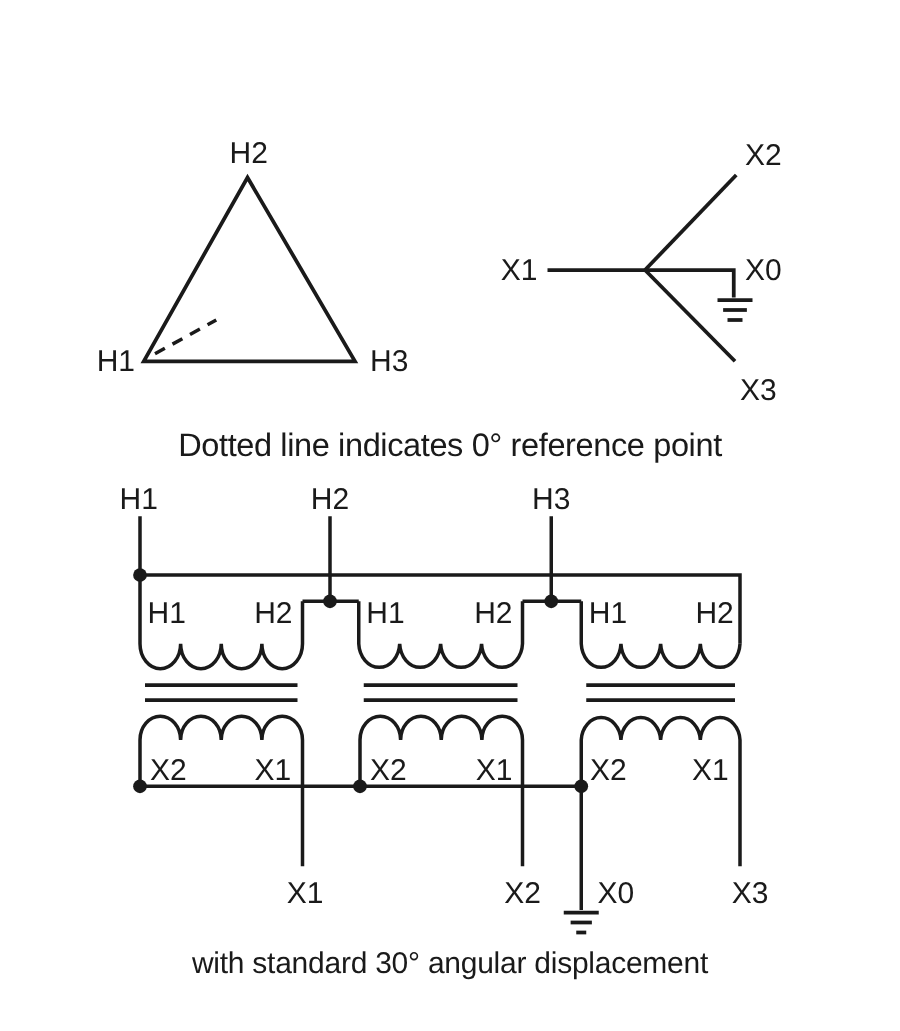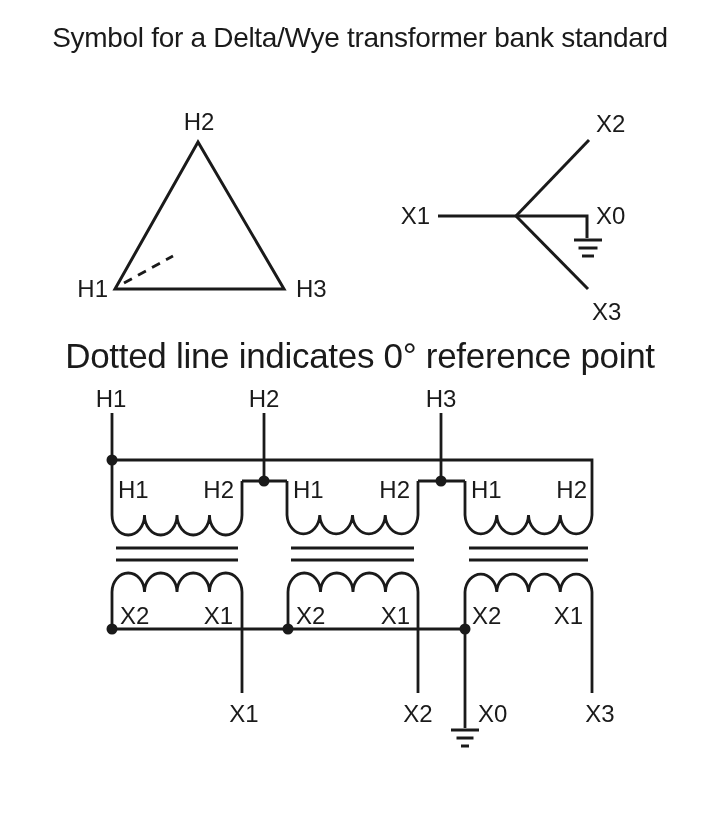--- a/index.html
+++ b/index.html
@@ -1,40 +1,40 @@
 <!DOCTYPE html>
 <html><head>
 <meta charset="utf-8">
 <style>
   :root { --ink: #1a1a1a; --bg: #ffffff; }
   * { margin: 0; padding: 0; box-sizing: border-box; }
   html, body { width: 720px; height: 825px; background: var(--bg); overflow: hidden; }
   body { position: relative; font-family: "Liberation Sans", sans-serif; color: var(--ink); }
   .caption-block { position: absolute; left: 0; width: 720px; text-align: center; }
   .title-text { font-size: 28px; line-height: 35px; letter-spacing: -0.3px; }
-  .note-text  { font-size: 35px; line-height: 32px; letter-spacing: -0.3px; }
+  .note-text  { font-size: 26px; line-height: 32px; letter-spacing: -0.3px; }
   .bottom-text{ font-size: 24px; line-height: 32px; letter-spacing: -0.2px; }
   #diagram-svg { position: absolute; left: 0; top: 0; }
   #diagram-svg path, #diagram-svg line, #diagram-svg polygon {
     fill: none; stroke: var(--ink); stroke-width: 2.8px;
   }
   #diagram-svg text { font-family: "Liberation Sans", sans-serif; font-size: 24px; fill: var(--ink); stroke: none; }
   #diagram-svg circle { fill: var(--ink); stroke: none; }
   .thick { stroke-width: 3px !important; }
 </style>
 </head>
 <body>
 
 <div class="caption-block title-text" style="top:20px;">
-  <div>Symbol for a Delta/Wye transformer bank standard</div>
 </div>
 
 <div class="caption-block note-text" style="top:340px;">Dotted line indicates 0° reference point</div>
 
 <div class="caption-block bottom-text" style="top:755px;">
+  <div>with standard 30° angular displacement</div>
 </div>
 
 <svg id="diagram-svg" width="720" height="825" viewBox="0 0 720 825">
 
   <g>
     <polygon class="thick" points="198,142 284,289 115,289"></polygon>
     <line x1="124" y1="283" x2="173" y2="256" stroke-dasharray="9 7" stroke-width="2.5"></line>
     <text x="199" y="130" text-anchor="middle">H2</text>
     <text x="108" y="297" text-anchor="end">H1</text>
     <text x="296" y="297" text-anchor="start">H3</text>

